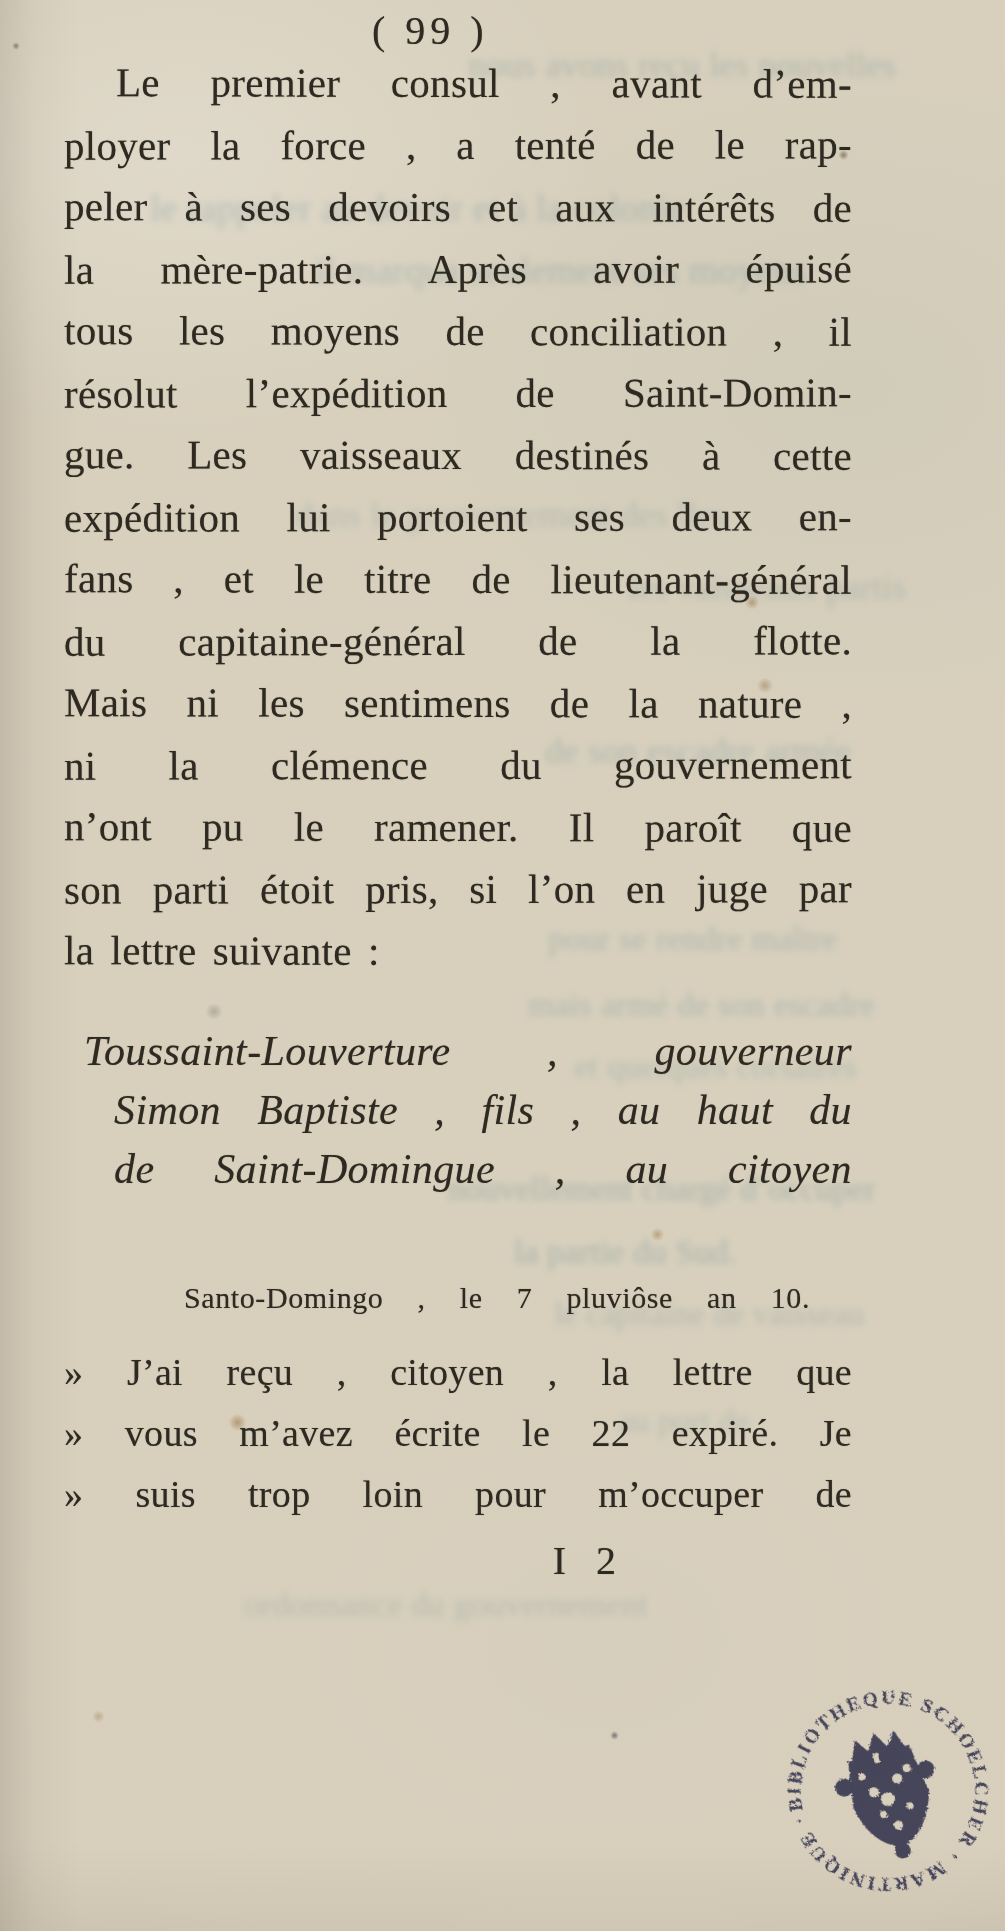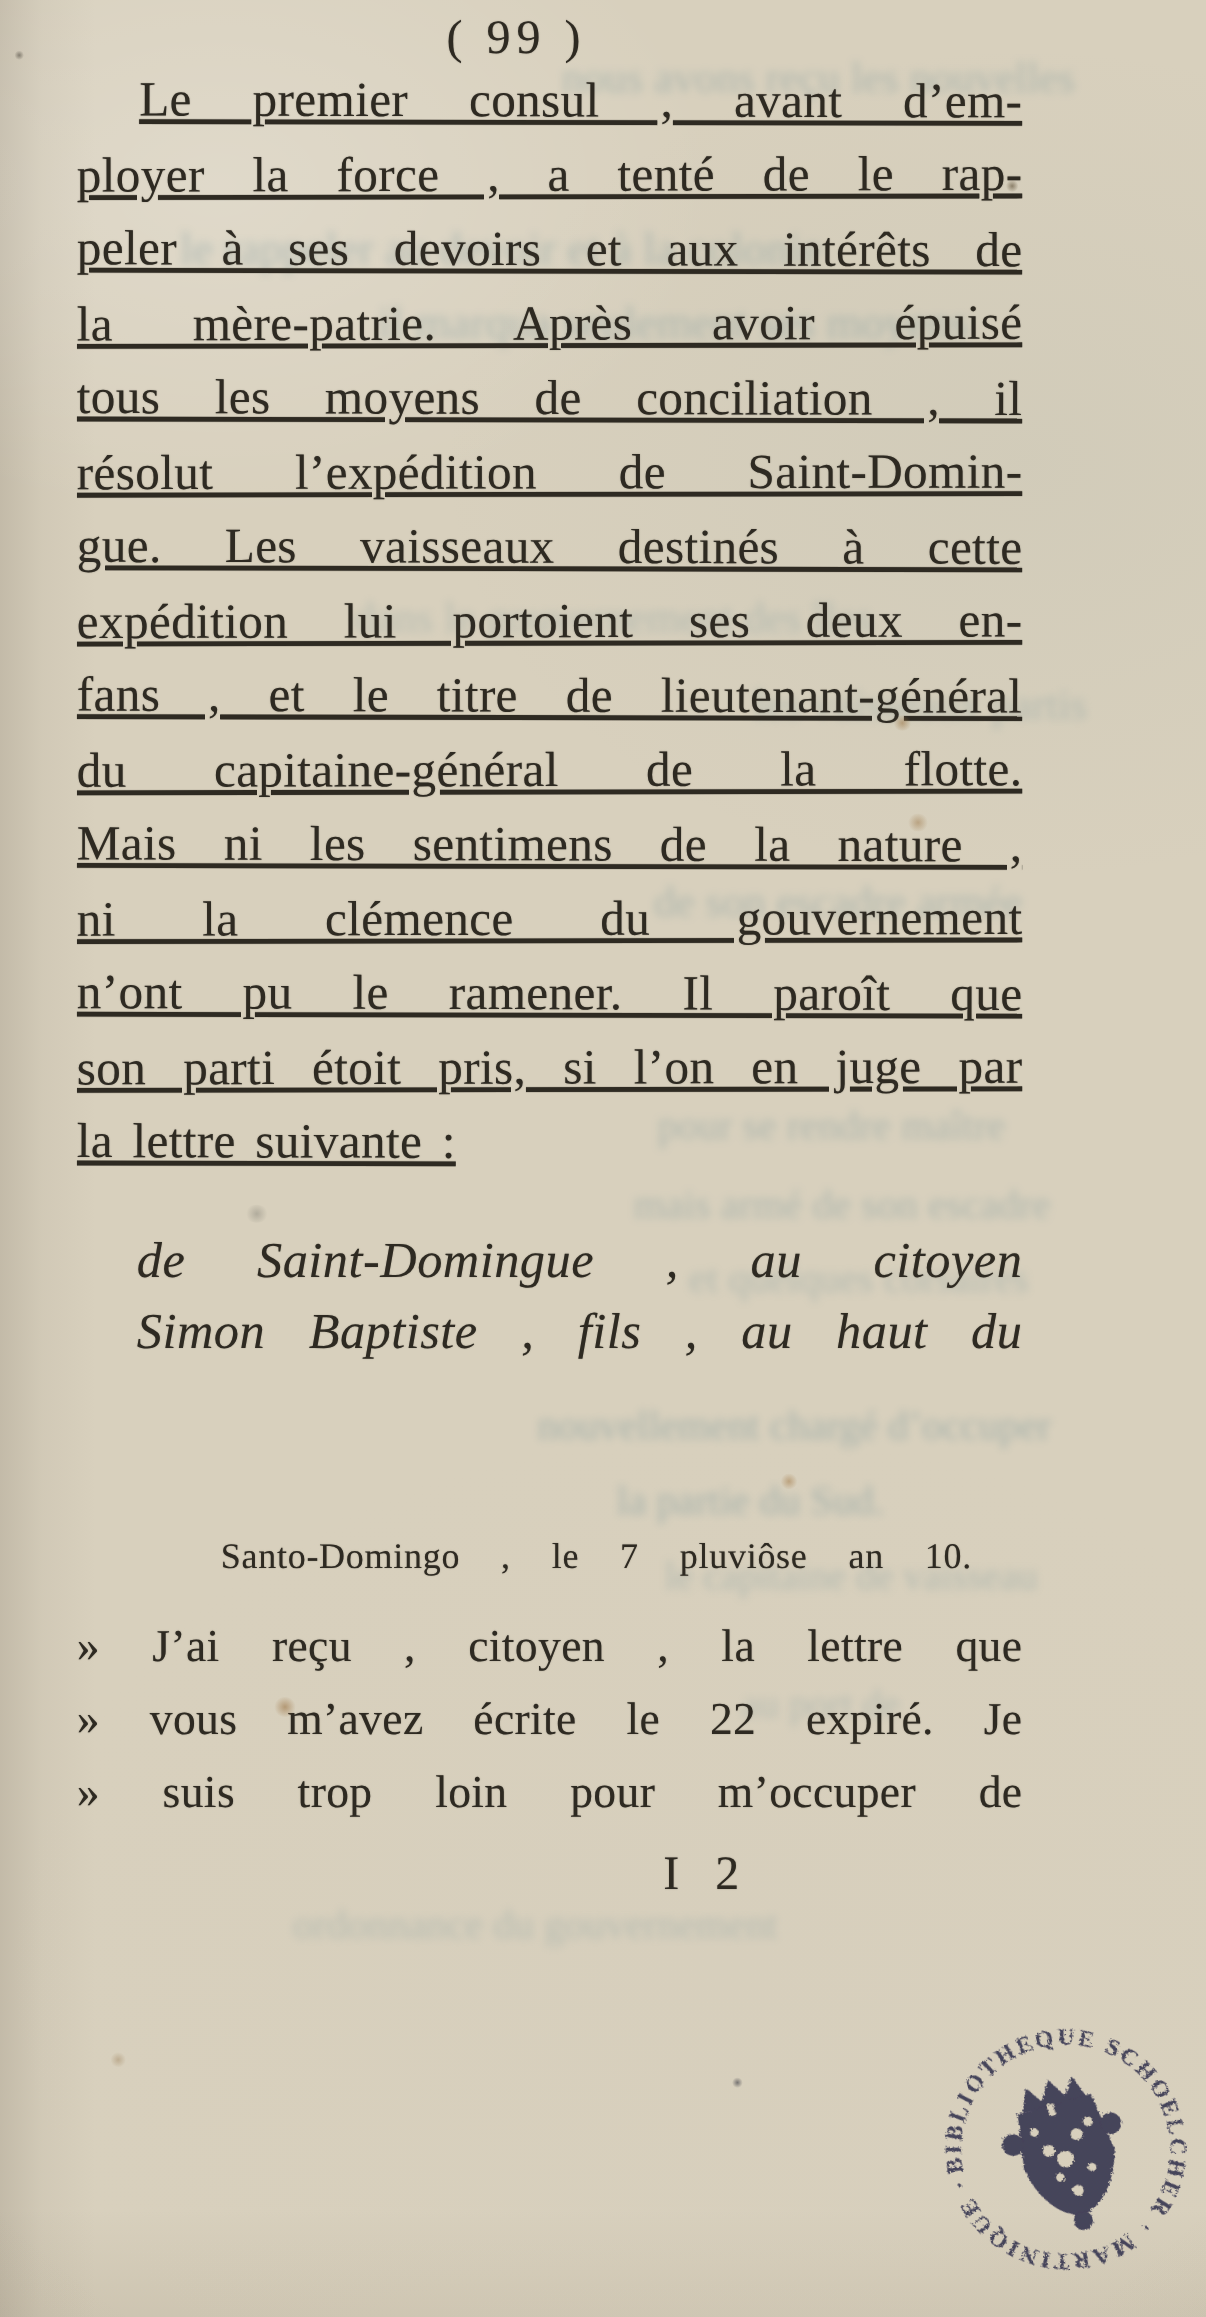--- a/index.html
+++ b/index.html
@@ -19,21 +19,21 @@
     font-family:"Liberation Serif","DejaVu Serif",serif;
     color:#2e2a22;
   }
   
   .inklayer{position:absolute;inset:0;z-index:2;}
   .folio{
     position:absolute;top:6px;left:372px;width:156px;height:50px;
     line-height:50px;text-align:left;font-size:40px;letter-spacing:5px;
     text-shadow:0 0 1px rgba(46,42,34,0.55);
   }
-  .para{position:absolute;top:52px;left:64px;width:788px;text-decoration:underline;}
+  .para{position:absolute;top:52px;left:64px;width:788px;}
   .bl{height:62px;line-height:62px;overflow:hidden;font-size:41px;
       word-spacing:0.14em;letter-spacing:0.3px;
       text-shadow:0 0 1px rgba(46,42,34,0.5);}
   .jl{text-align:justify;}
   .jl::after{content:"";display:inline-block;width:100%;height:0;}
   .ind{padding-left:52px;}
   .bl:nth-child(odd){transform:rotate(0.12deg);}
   .bl:nth-child(even){transform:rotate(-0.1deg);}
   .heading{position:absolute;top:1022px;left:64px;width:788px;font-style:italic;}
   .hl{height:59px;line-height:59px;overflow:hidden;font-size:42px;
@@ -135,22 +135,23 @@
       <div class="bl jl">fans , et le titre de lieutenant-général</div>
       <div class="bl jl">du capitaine-général de la flotte.</div>
       <div class="bl jl">Mais ni les sentimens de la nature ,</div>
       <div class="bl jl">ni la clémence du gouvernement</div>
       <div class="bl jl">n’ont pu le ramener. Il paroît que</div>
       <div class="bl jl">son parti étoit pris, si l’on en juge par</div>
       <div class="bl">la lettre suivante :</div>
     </div>
 
     <div class="heading">
+      <div class="hl jl h0">Toussaint-Louverture , gouverneur</div>
+      <div class="hl jl hi">Simon Baptiste , fils , au haut du</div>
       <div class="hl jl hi">de Saint-Domingue , au citoyen</div>
-      <div class="hl jl hi">Simon Baptiste , fils , au haut du</div>
     </div>
 
     <div class="dateline">Santo-Domingo , le 7 pluviôse an 10.</div>
 
     <div class="letterbody">
       <div class="ll">» J’ai reçu , citoyen , la lettre que</div>
       <div class="ll">» vous m’avez écrite le 22 expiré. Je</div>
       <div class="ll">» suis trop loin pour m’occuper de</div>
     </div>
 

